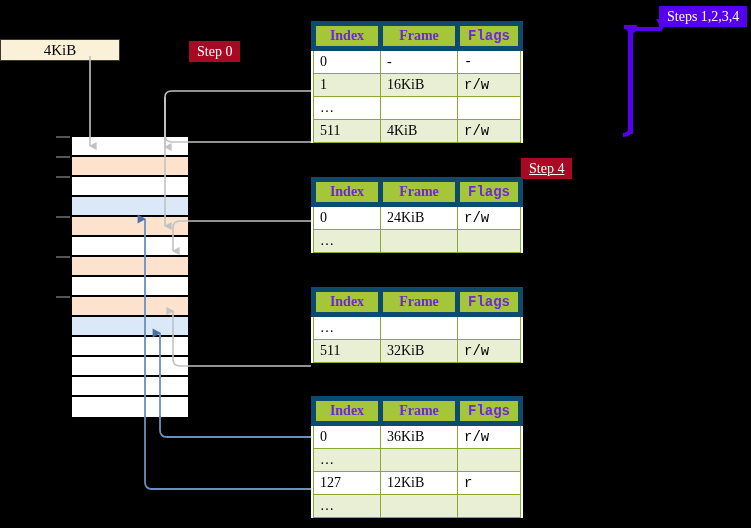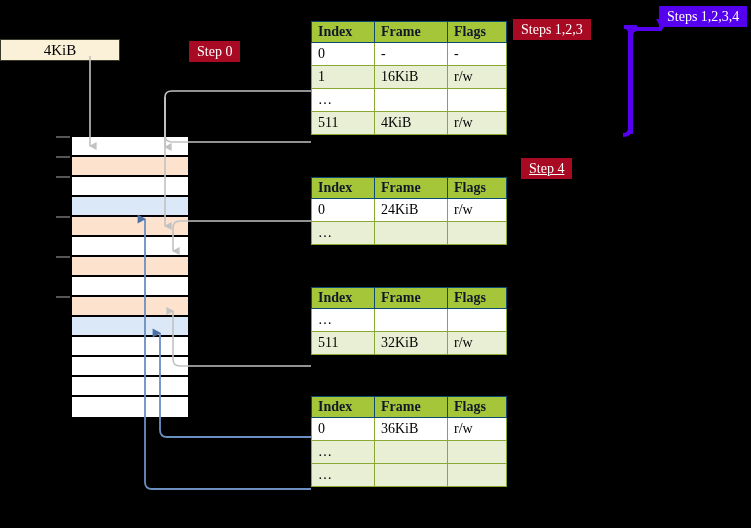--- a/index.html
+++ b/index.html
@@ -34,49 +34,48 @@
   .badge.red{background:#a80a24;}
   .badge.purple{background:#5500ee;}
   #badge-step0{left:189px;top:41px;text-align:center;}
   #badge-steps123{left:513px;top:19px;}
   #badge-steps1234{left:651px;top:6px;margin-left:8px;}
   #badge-step4{left:521px;top:158px;text-decoration:underline;}
 
   
   .ptable{position:absolute;border-collapse:collapse;
           border:1px solid #8aa832;background:#fff;font-size:14px;}
-  .ptable th{background:#a6c639;color:#0f172a;font-weight:bold;
-             text-align:left;padding:2px 6px;border:1px solid #0c4a6e;
+  .ptable th{background:#a6c639;color:#6d28d9;font-weight:bold;
+             text-align:center;padding:2px 6px;border:5px solid #0c4a6e;
              font-size:14px;}
   .ptable td{padding:2px 6px;border:1px solid #8aa832;
              font-size:14px;height:18px;}
   .ptable tr.alt td{background:#e9efd4;}
   .ptable td.hl{background:#ffff9e;}
   .w-idx{width:50px;}
   .w-frm{width:60px;}
-  .w-flg{width:46px;}
+  .w-flg{width:46px;font-family:Liberation Mono, monospace;}
   #tbl1{left:311px;top:21px;}
   #tbl2{left:311px;top:177px;}
   #tbl3{left:311px;top:287px;}
   #tbl4{left:311px;top:396px;}
 
   svg.overlay{position:absolute;left:0;top:0;width:751px;height:528px;
               pointer-events:none;}
 </style>
 </head>
 <body>
 
 <div class="stage">
 
   <div id="kib4">
     <span>4KiB</span>
   </div>
 
   <div class="badge red" id="badge-step0">Step 0</div>
-  <div class="badge red" id="badge-steps123">Steps 1,2,3</div>
   <div class="badge purple" id="badge-steps1234">Steps 1,2,3,4</div>
   <div class="badge red" id="badge-step4">Step 4</div>
 
   <div class="tick" style="left:56px;top:136px;"></div>
   <div class="tick" style="left:56px;top:156px;"></div>
   <div class="tick" style="left:56px;top:176px;"></div>
   <div class="tick" style="left:56px;top:216px;"></div>
   <div class="tick" style="left:56px;top:256px;"></div>
   <div class="tick" style="left:56px;top:296px;"></div>
 
@@ -182,20 +181,25 @@
         <tr>
           <td class="w-idx">0</td>
           <td class="w-frm">36KiB</td>
           <td class="w-flg">r/w</td>
         </tr>
         <tr class="alt">
           <td class="w-idx">…</td>
           <td class="w-frm"></td>
           <td class="w-flg"></td>
         </tr>
+        <tr>
+          <td class="w-idx">127</td>
+          <td class="w-frm">12KiB</td>
+          <td class="w-flg">r</td>
+        </tr>
         <tr class="alt">
           <td class="w-idx">…</td>
           <td class="w-frm"></td>
           <td class="w-flg"></td>
         </tr>
       </tbody>
     </table>
 
   <svg class="overlay">
     <defs>

